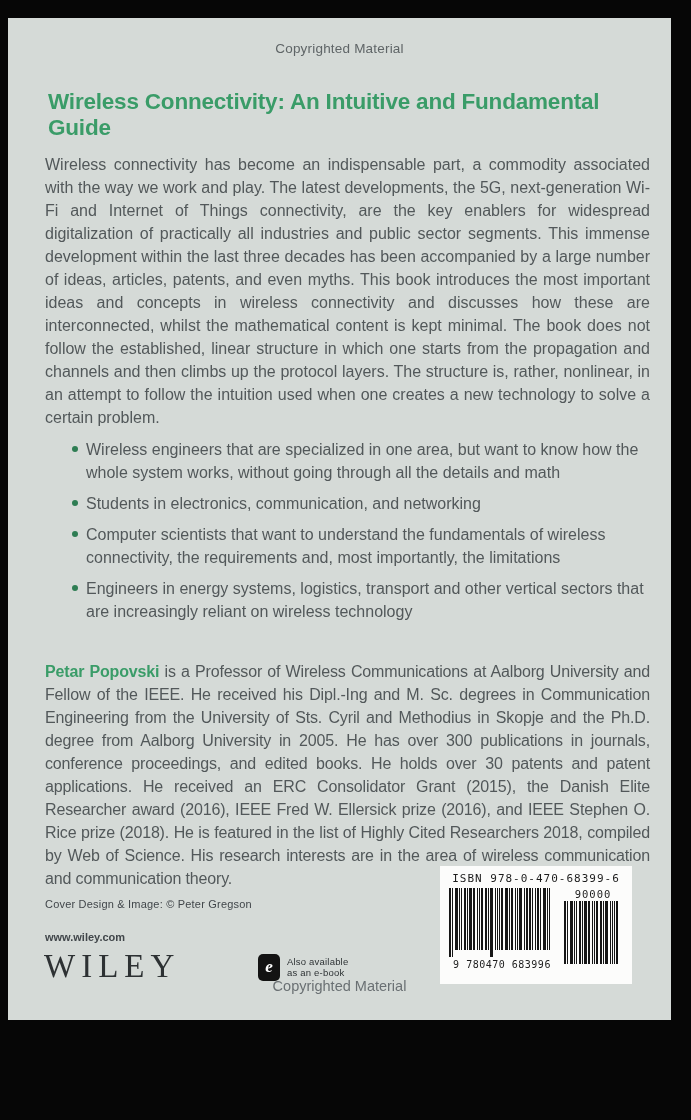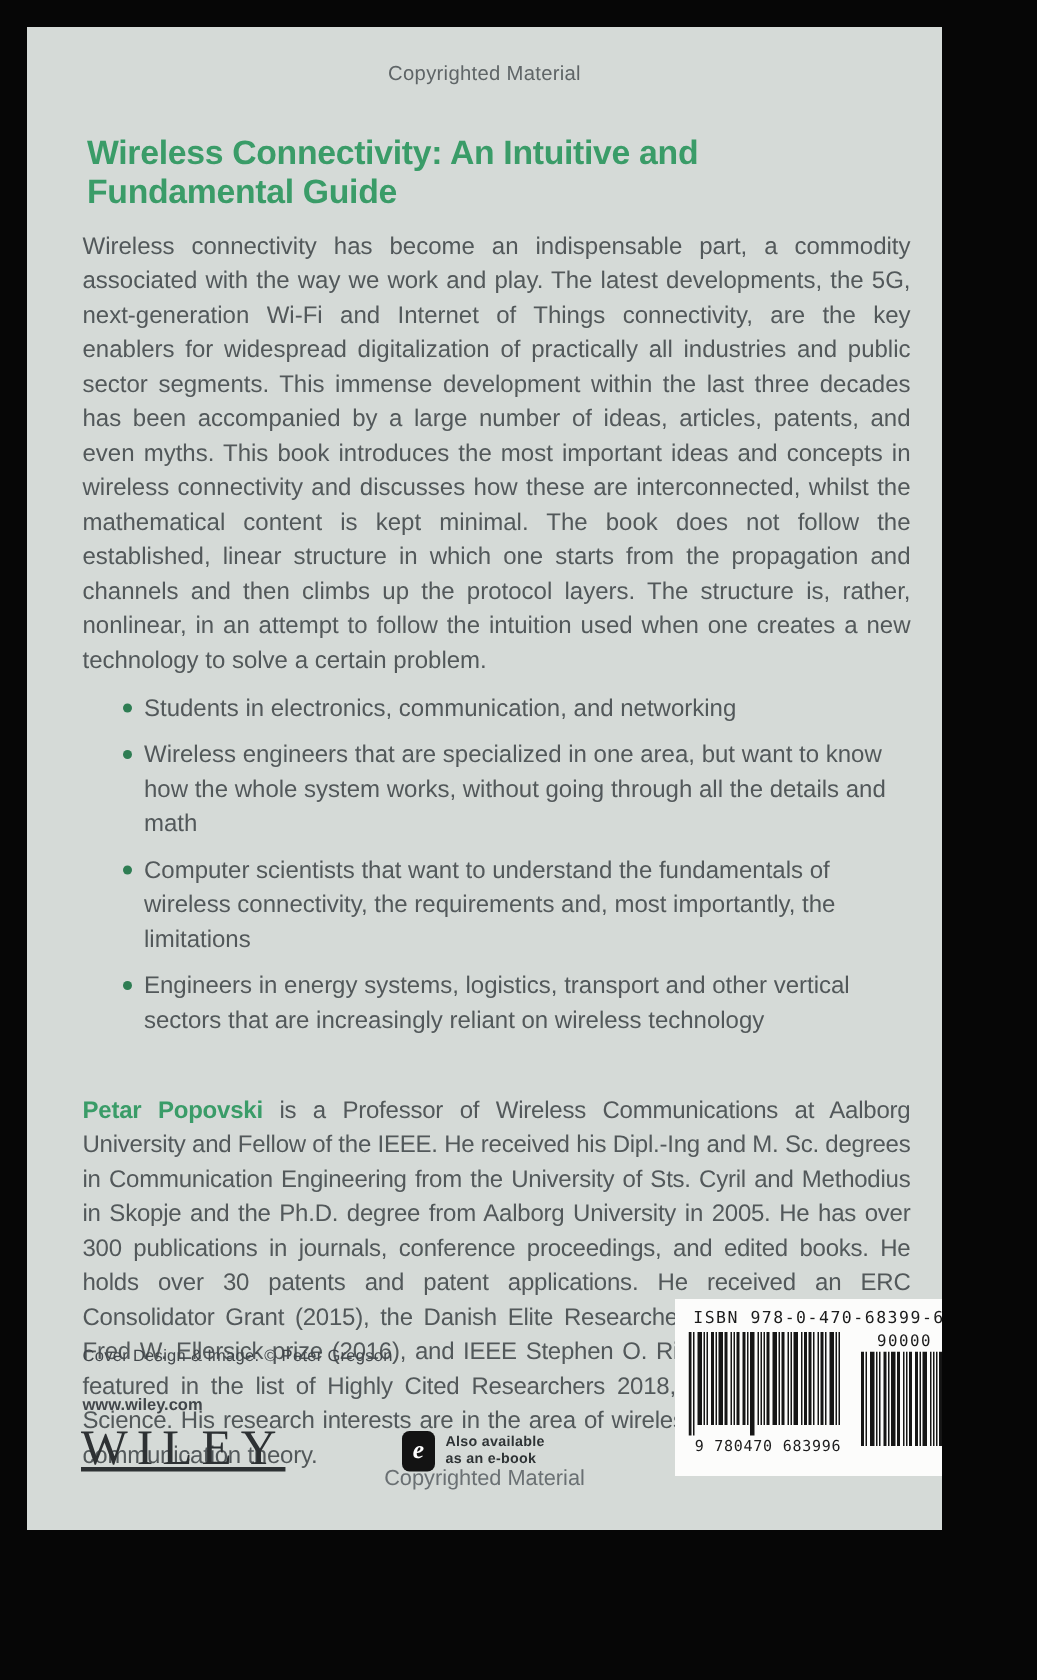--- a/index.html
+++ b/index.html
@@ -4,21 +4,21 @@
 <title>Book Back Cover</title>
 <style>
   html,body{margin:0;padding:0;}
   body{
     width:691px;height:1120px;position:relative;
     background:#060606;
     font-family:"Liberation Sans",sans-serif;
     -webkit-font-smoothing:antialiased;
   }
   .page{
-    position:absolute;left:18px;top:18px;width:610px;height:1002px;
+    position:absolute;left:8px;top:18px;width:663px;height:1002px;
     background:var(--page-bg,#d5dad7);
     overflow:hidden;
   }
   .copyright-top{
     margin-top:23px;text-align:center;
     font-size:13.5px;color:#5f6567;letter-spacing:.2px;
   }
   .title{
     margin:33px 21px 0 40px;
     font-size:22.5px;font-weight:bold;letter-spacing:-.2px;
@@ -59,36 +59,36 @@
     position:absolute;left:37px;top:880px;
     font-size:11px;color:#41464a;letter-spacing:.2px;
   }
   .website{
     position:absolute;left:37px;top:913px;
     font-size:11px;font-weight:bold;color:#41464a;
   }
   .wiley-logo{
     position:absolute;left:36px;top:930px;
     font-family:"Liberation Serif",serif;
-    font-size:33px;letter-spacing:6px;color:#2d3133;text-decoration:underline;
+    font-size:33px;letter-spacing:6px;color:#2d3133;
   }
   .ebook{
     position:absolute;left:250px;top:936px;
     display:flex;align-items:flex-start;gap:7px;
   }
   .ebook-icon{
     width:22px;height:27px;background:#131313;border-radius:5px;
     display:flex;align-items:center;justify-content:center;
   }
   .ebook-icon span{
     font-family:"Liberation Serif",serif;font-style:italic;font-weight:bold;
     color:#fff;font-size:17px;line-height:1;margin-top:-2px;
   }
   .ebook-text{
-    font-size:9.5px;font-weight:bold;color:#2e3335;line-height:11px;
+    font-size:9.5px;font-weight:normal;color:#2e3335;line-height:11px;
     letter-spacing:.2px;margin-top:2px;
   }
   .copyright-bottom{
     position:absolute;left:0;top:960px;width:100%;text-align:center;
     font-size:14.5px;color:#6a7073;
   }
   
   .barcode-box{
     position:absolute;left:432px;top:848px;width:192px;height:118px;
     background:#fcfcfb;box-sizing:border-box;
@@ -124,25 +124,25 @@
   <div class="copyright-top">Copyrighted Material</div>
 
   <h1 class="title">Wireless Connectivity: An Intuitive and Fundamental Guide</h1>
 
   <p class="description body-text">Wireless connectivity has become an indispensable part, a commodity associated with the way we work and play. The latest developments, the 5G, next-generation Wi-Fi and Internet of Things connectivity, are the key enablers for widespread digitalization of practically all industries and public sector segments. This immense development within the last three decades has been accompanied by a large number of ideas, articles, patents, and even myths. This book introduces the most important ideas and concepts in wireless connectivity and discusses how these are interconnected, whilst the mathematical content is kept minimal. The book does not follow the established, linear structure in which one starts from the propagation and channels and then climbs up the protocol layers. The structure is, rather, nonlinear, in an attempt to follow the intuition used when one creates a new technology to solve a certain problem.</p>
 
 
   <ul class="audience-list body-text">
     <li>
       <span class="dot"></span>
+      <span>Wireless engineers that are specialized in one area, but want to know how the whole system works, without going through all the details and math</span>
+    </li>
+    <li>
+      <span class="dot"></span>
       <span>Students in electronics, communication, and networking</span>
-    </li>
-    <li>
-      <span class="dot"></span>
-      <span>Wireless engineers that are specialized in one area, but want to know how the whole system works, without going through all the details and math</span>
     </li>
     <li>
       <span class="dot"></span>
       <span>Computer scientists that want to understand the fundamentals of wireless connectivity, the requirements and, most importantly, the limitations</span>
     </li>
     <li>
       <span class="dot"></span>
       <span>Engineers in energy systems, logistics, transport and other vertical sectors that are increasingly reliant on wireless technology</span>
     </li>
   </ul>

